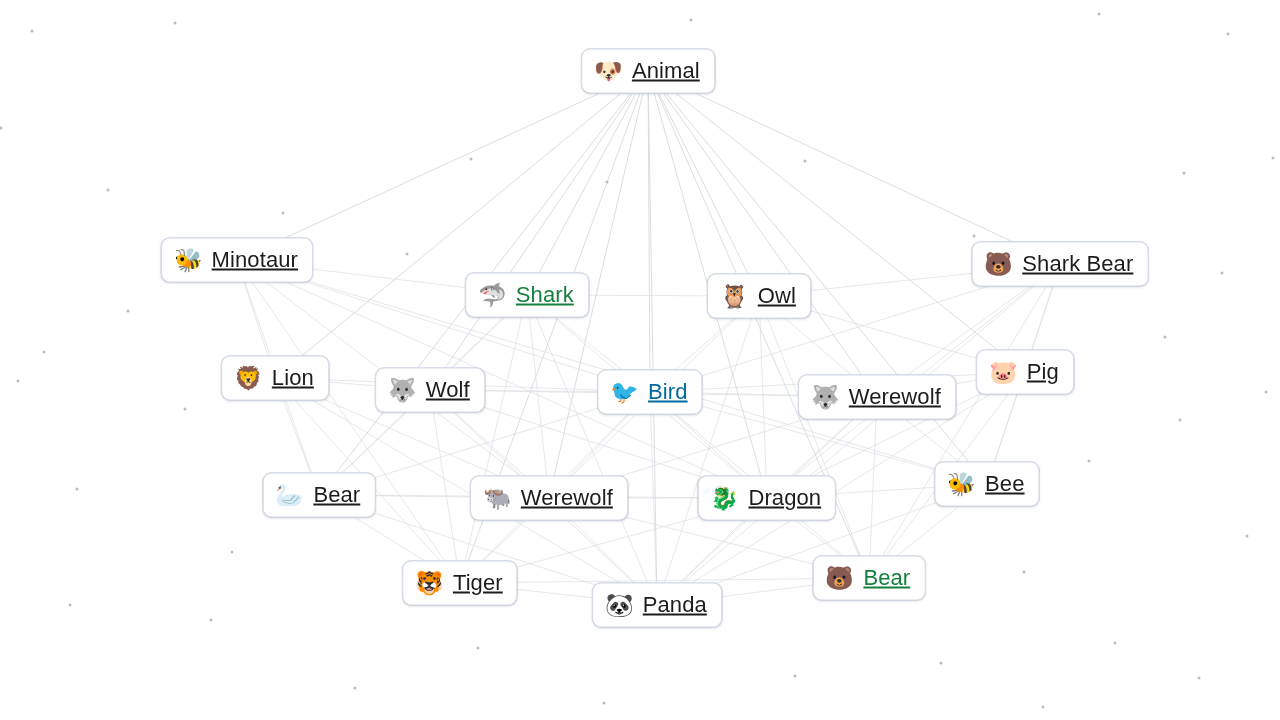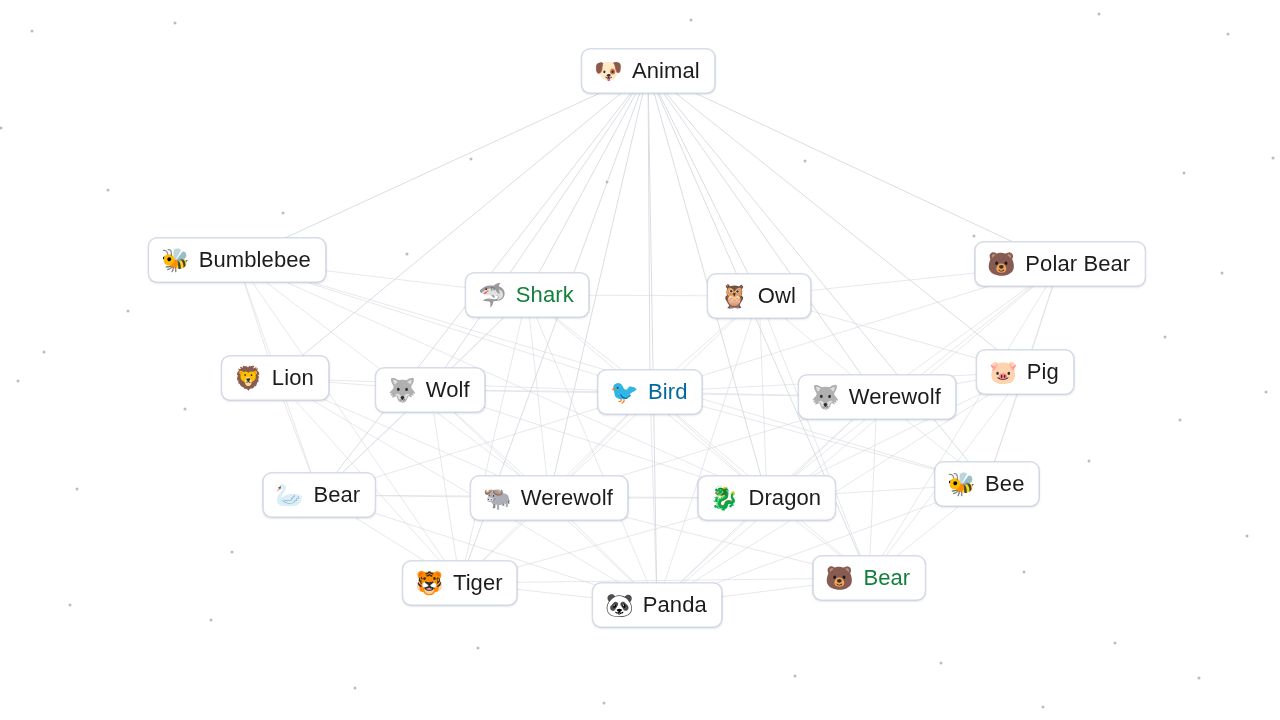--- a/index.html
+++ b/index.html
@@ -61,20 +61,21 @@
     line-height: 28px;
     display: inline-block;
     filter: saturate(1.05);
   }
 
   .node-label {
     font-size: 22px;
     line-height: 28px;
     color: #1c1c1c;
     letter-spacing: 0.1px;
+    text-decoration: underline;
   }
 
   .particle {
     position: absolute;
     width: 3px;
     height: 3px;
     border-radius: 50%;
     background: #b9bcc4;
     transform: translate(-50%, -50%);
   }
@@ -224,25 +225,25 @@
       <div class="particle" style="left: 1043px; top: 707px; background: rgb(185, 188, 196);"></div>
     </div>
 
   <div id="node-layer">
       <div class="node" style="left: 648px; top: 71px;">
         <span class="node-emoji">🐶</span>
         <span class="node-label" style="color: rgb(28, 28, 28);">Animal</span>
       </div>
       <div class="node" style="left: 237px; top: 260px;">
         <span class="node-emoji">🐝</span>
-        <span class="node-label" style="color: rgb(28, 28, 28);">Bumblebee</span>
+        <span class="node-label" style="color: rgb(28, 28, 28);">Minotaur</span>
       </div>
       <div class="node" style="left: 1060px; top: 264px;">
         <span class="node-emoji">🐻</span>
-        <span class="node-label" style="color: rgb(28, 28, 28);">Polar Bear</span>
+        <span class="node-label" style="color: rgb(28, 28, 28);">Shark Bear</span>
       </div>
       <div class="node" style="left: 527px; top: 295px;">
         <span class="node-emoji">🦈</span>
         <span class="node-label" style="color: #15803d;">Shark</span>
       </div>
       <div class="node" style="left: 759px; top: 296px;">
         <span class="node-emoji">🦉</span>
         <span class="node-label" style="color: rgb(28, 28, 28);">Owl</span>
       </div>
       <div class="node" style="left: 275px; top: 378px;">

